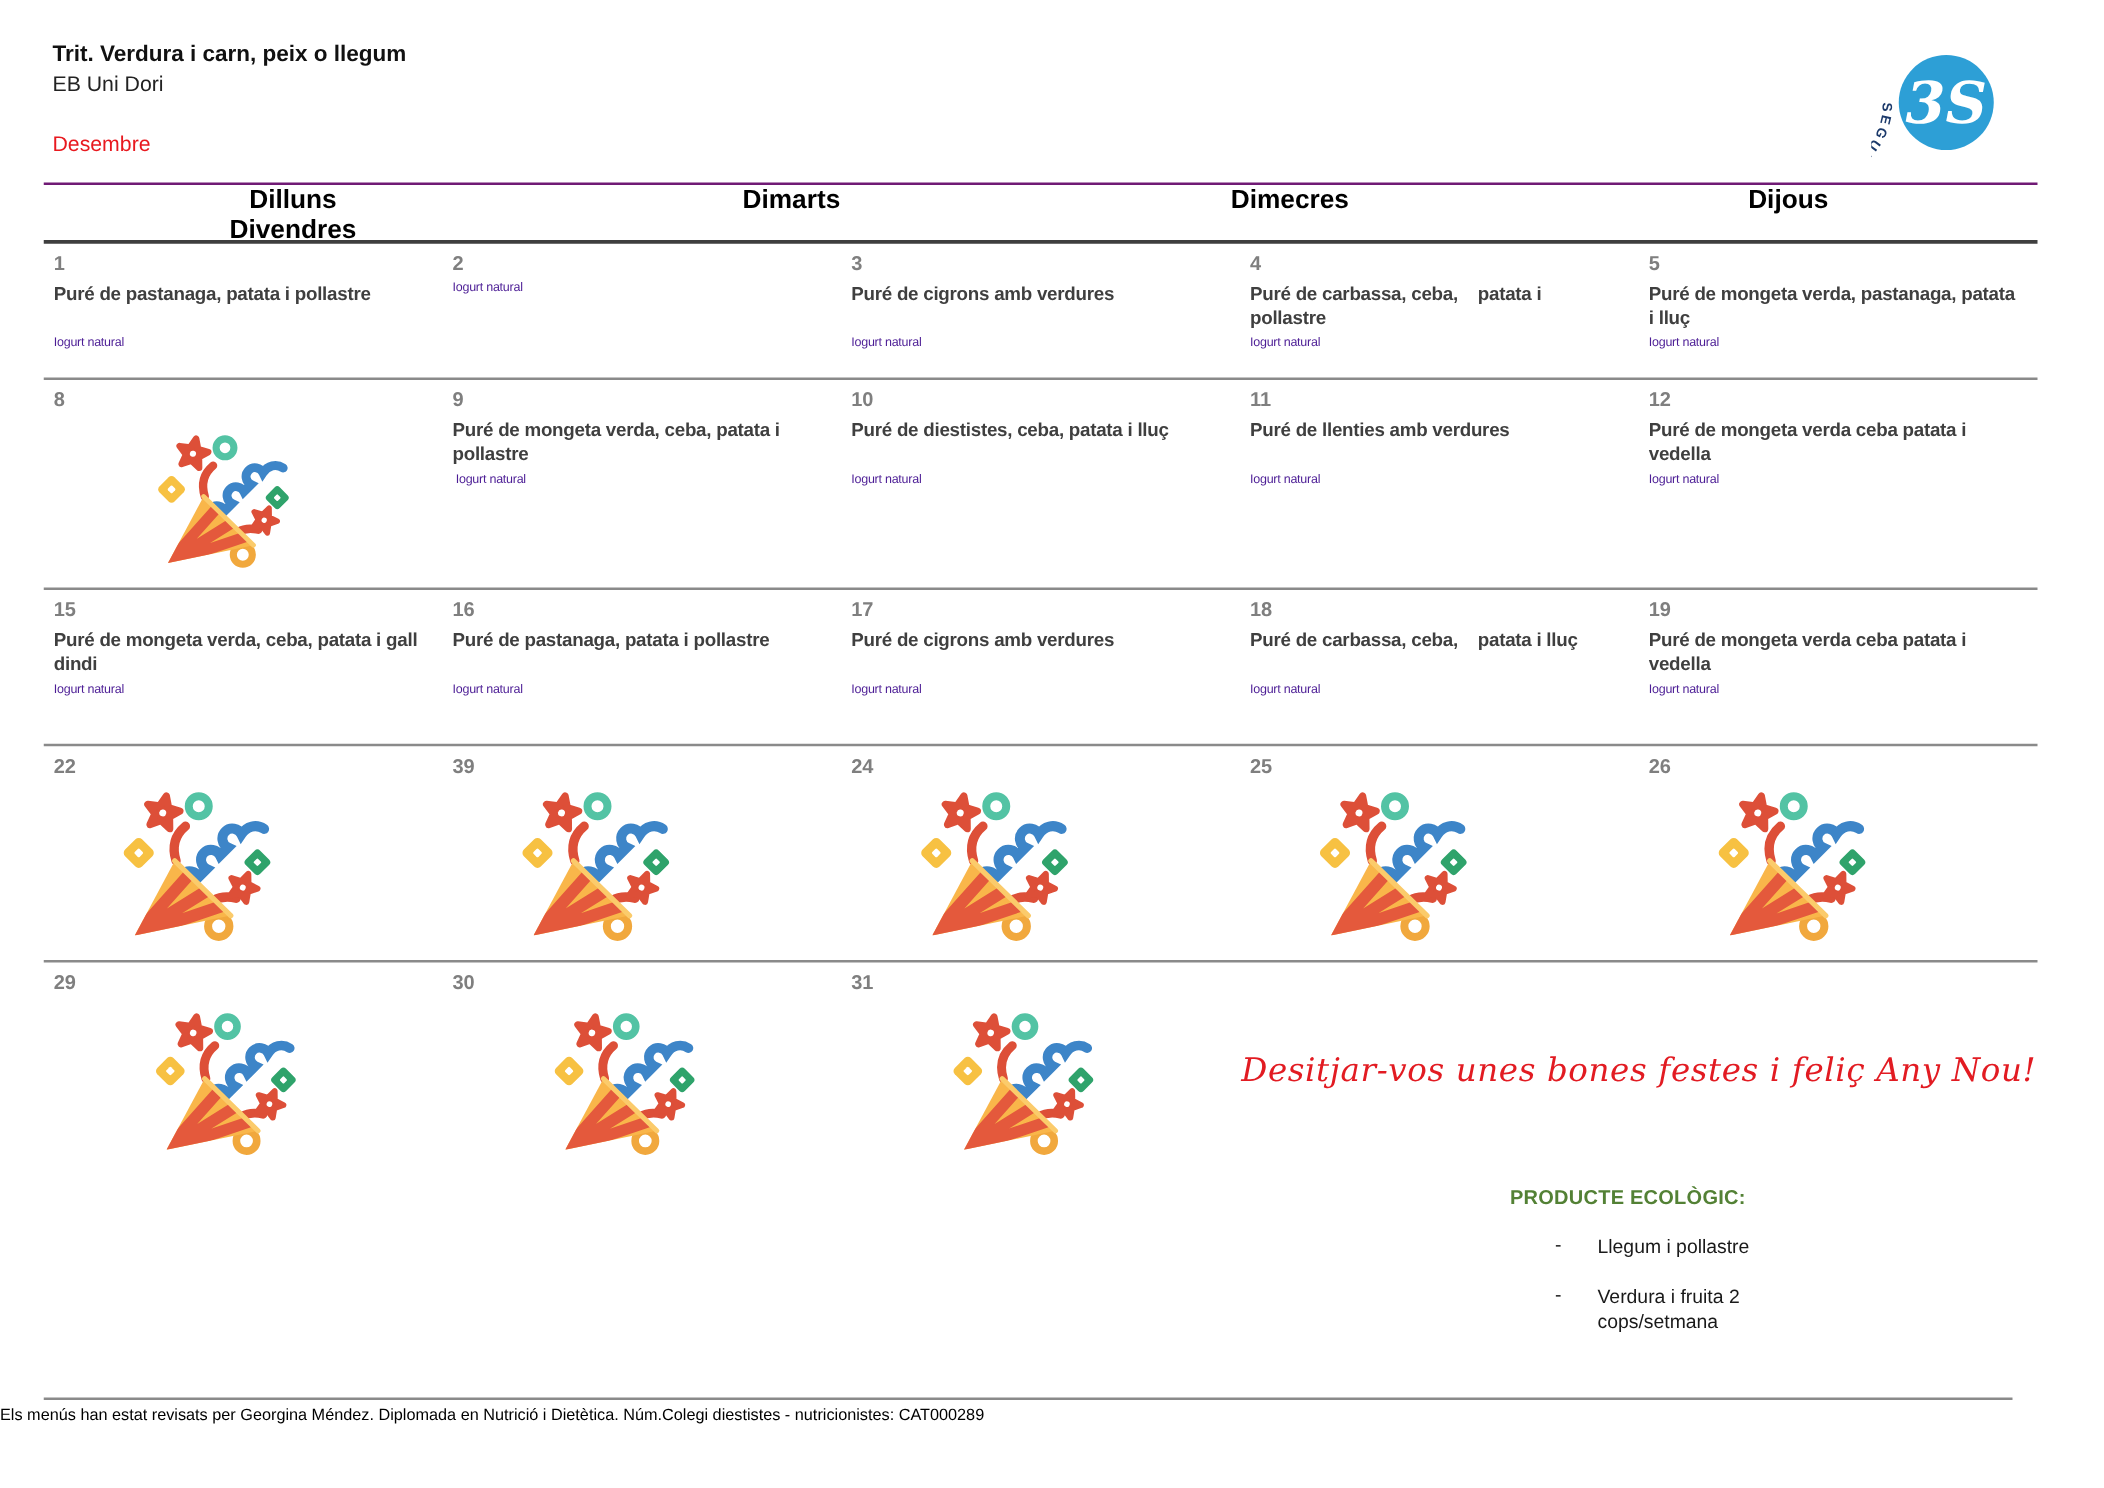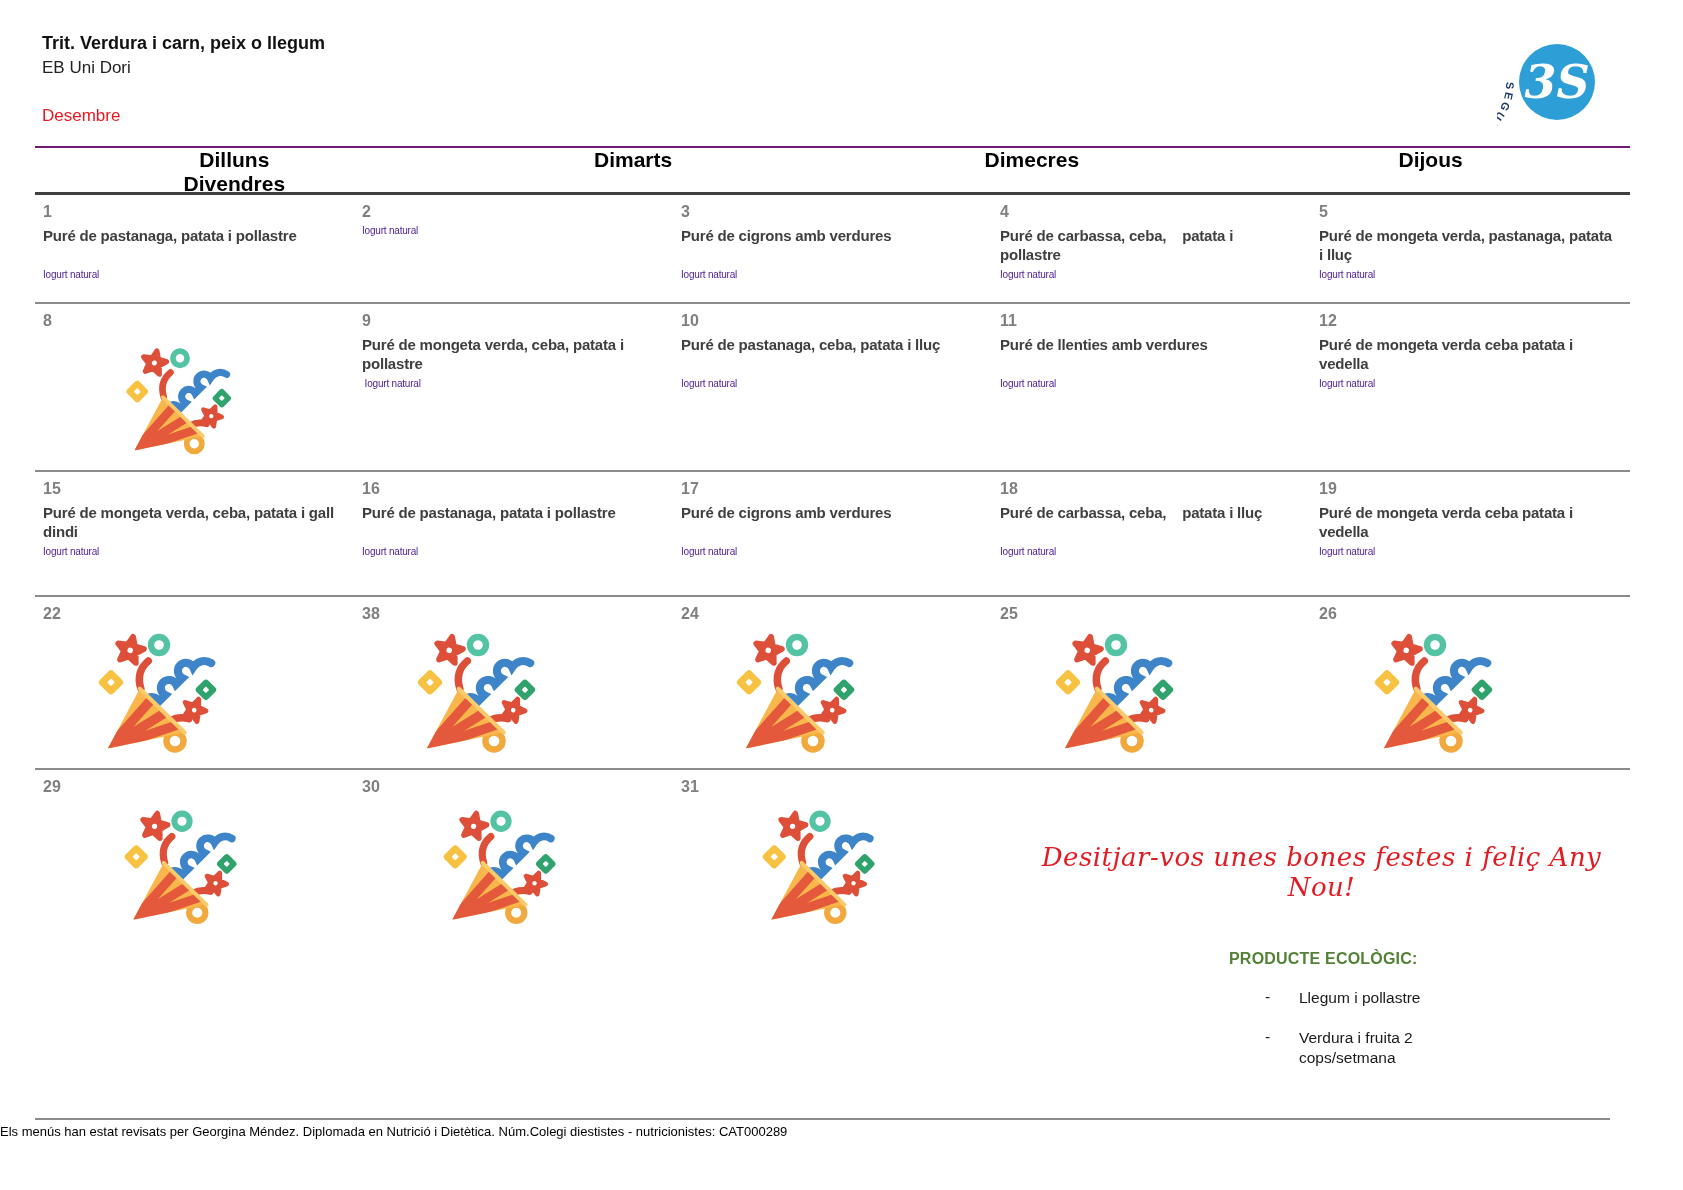--- a/index.html
+++ b/index.html
@@ -27,21 +27,21 @@
   .menu{font-size:15px;color:#3f3f3f;line-height:19px;margin-top:5px;min-height:39px;
         letter-spacing:-0.2px;white-space:pre-wrap;font-weight:bold;}
   .dessert{font-size:10px;color:#4c1d95;line-height:19px;letter-spacing:-0.2px;white-space:pre-wrap;}
 
   .popper{display:block;}
   .p-d8{width:114px;height:114px;margin:14px 0 0 80px;}
   .w4 .popper{width:128px;height:128px;margin:6px 0 0 52px;}
   .w5 .popper{width:122px;height:122px;margin:10px 0 0 78px;}
 
   
-  .notes-area{grid-column:4/6;position:relative;margin-left:21px;}
+  .notes-area{grid-column:4/6;position:relative;}
   .festive{position:absolute;left:0;right:0;top:72px;text-align:center;
            color:#e21b22;font-size:26px;font-style:italic;
            font-family:"DejaVu Serif",cursive,serif;letter-spacing:0.5px;}
   .eco{position:absolute;left:216px;top:180px;width:260px;}
   .eco-title{font-size:16px;font-weight:bold;color:#538135;letter-spacing:0.2px;}
   .eco-item{display:flex;margin-top:20px;font-size:15.5px;color:#1a1a1a;}
   .eco-item .dash{margin-left:36px;width:34px;}
   .eco-item .eco-text{width:140px;line-height:20px;}
 
   
@@ -154,21 +154,21 @@
             <use href="#popper-art"></use>
           </svg>
       </div>
       <div class="cell">
         <div class="daynum">9</div>
         <div class="menu">Puré de mongeta verda, ceba, patata i pollastre</div>
         <div class="dessert"> Iogurt natural</div>
       </div>
       <div class="cell">
         <div class="daynum">10</div>
-        <div class="menu">Puré de pastanaga, ceba, patata i lluç</div>
+        <div class="menu">Puré de diestistes, ceba, patata i lluç</div>
         <div class="dessert">Iogurt natural</div>
       </div>
       <div class="cell">
         <div class="daynum">11</div>
         <div class="menu">Puré de llenties amb verdures</div>
         <div class="dessert">Iogurt natural</div>
       </div>
       <div class="cell">
         <div class="daynum">12</div>
         <div class="menu">Puré de mongeta verda ceba patata i vedella</div>
@@ -205,21 +205,21 @@
     </div>
 
     <div class="week w4">
       <div class="cell">
         <div class="daynum">22</div>
         <svg class="popper" viewBox="0 0 120 120">
             <use href="#popper-art"></use>
           </svg>
       </div>
       <div class="cell">
-        <div class="daynum">38</div>
+        <div class="daynum">39</div>
         <svg class="popper" viewBox="0 0 120 120">
             <use href="#popper-art"></use>
           </svg>
       </div>
       <div class="cell">
         <div class="daynum">24</div>
         <svg class="popper" viewBox="0 0 120 120">
             <use href="#popper-art"></use>
           </svg>
       </div>

